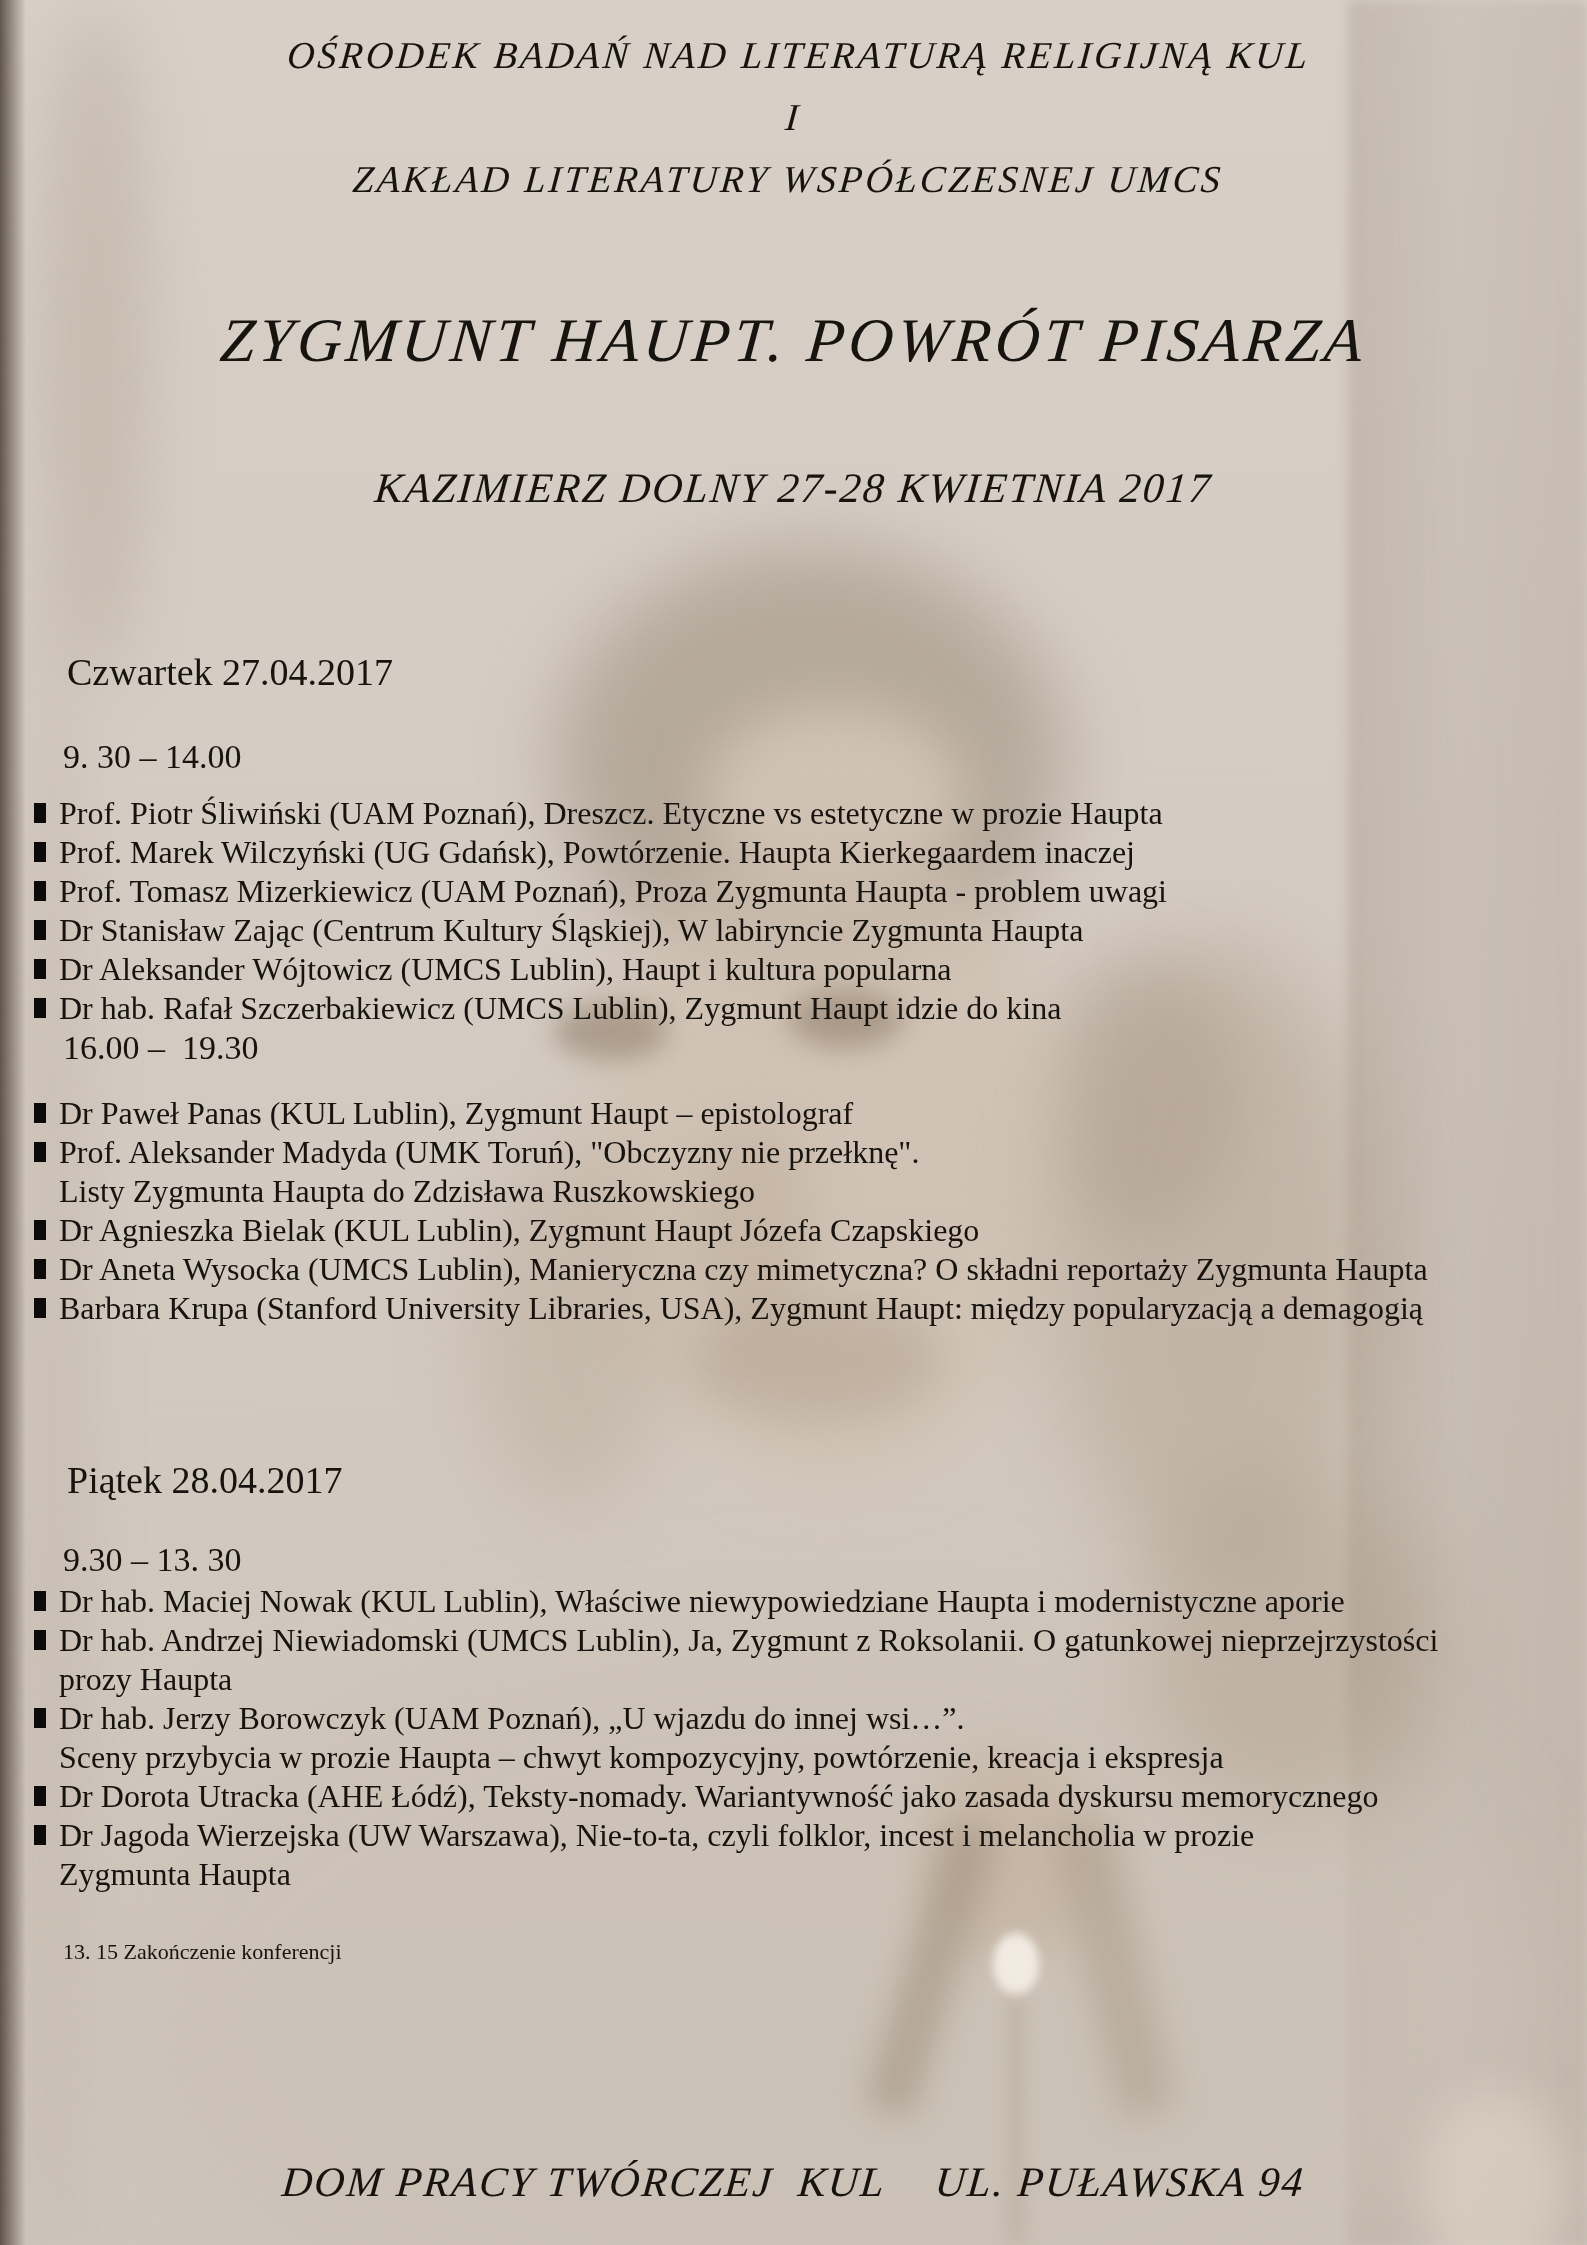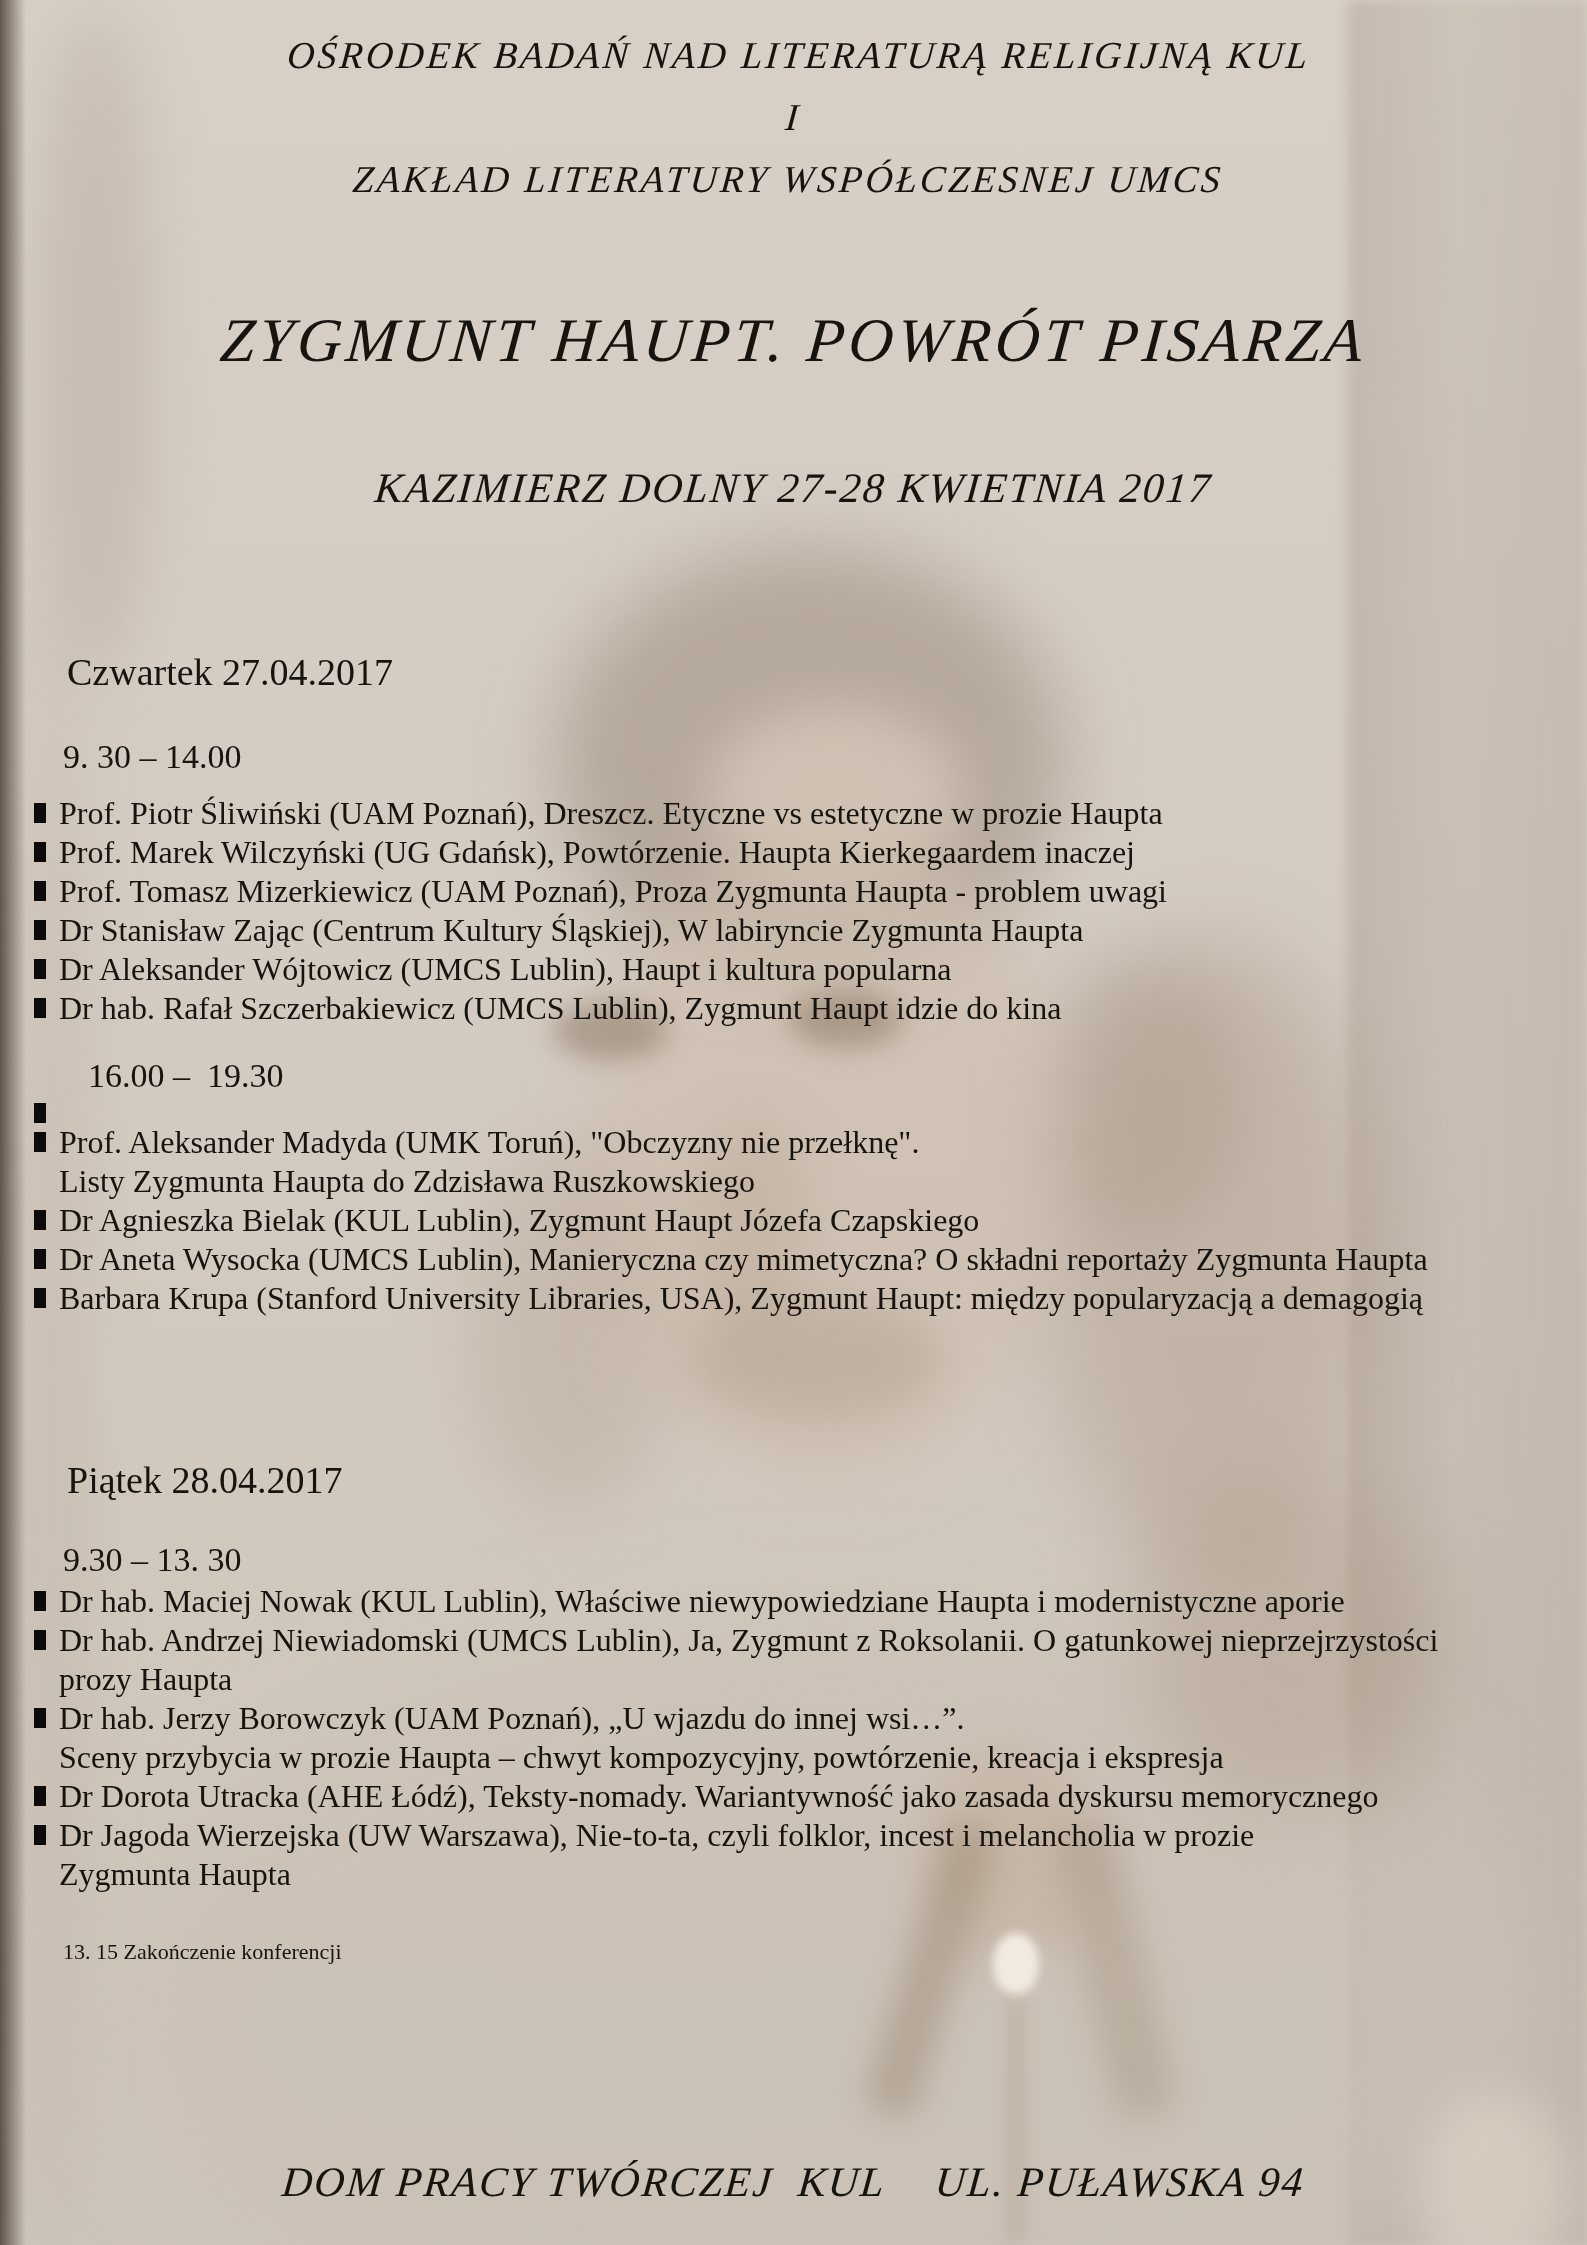--- a/index.html
+++ b/index.html
@@ -53,21 +53,21 @@
     font-size:38px;line-height:62px;letter-spacing:3px;}
   .title{position:absolute;top:300px;left:0;width:100%;text-align:center;
     font-size:62px;line-height:80px;letter-spacing:4px;font-weight:500;}
   .subtitle{position:absolute;top:458px;left:0;width:100%;text-align:center;
     font-size:42px;line-height:60px;letter-spacing:2px;}
   .day-header{position:absolute;left:67px;font-size:38px;line-height:40px;}
   .day-1{top:652px;}
   .day-2{top:1460px;}
   .session-time{position:absolute;left:63px;font-size:34px;line-height:40px;white-space:pre;}
   .time-1{top:737px;}
-  .time-2{top:1056px;margin-left:25px;}
+  .time-2{top:1028px;}
   .time-3{top:1540px;}
   .items{position:absolute;left:34px;right:20px;font-size:32px;line-height:39px;}
   .items-1{top:778px;margin-top:16px;}
   .items-2{top:1094px;}
   .items-3{top:1582px;}
   .line{display:flex;align-items:flex-start;}
   .bullet{flex:none;width:12px;height:20px;margin:9px 13px 0 0;background:#0d0b09;}
   .line.cont{padding-left:25px;}
   .closing{position:absolute;left:63px;top:1932px;font-size:22px;line-height:40px;white-space:pre;}
   .footer{position:absolute;top:2152px;left:0;width:100%;text-align:center;
@@ -141,20 +141,21 @@
       <div class="line">
           <span class="bullet"></span>
           <span class="line-text">Dr hab. Rafał Szczerbakiewicz (UMCS Lublin), Zygmunt Haupt idzie do kina</span>
         </div>
     </div>
 
     <div class="session-time time-2">16.00 –  19.30</div>
     <div class="items items-2">
       <div class="line">
           <span class="bullet"></span>
+          <span class="line-text">Dr Paweł Panas (KUL Lublin), Zygmunt Haupt – epistolograf</span>
         </div>
       <div class="line">
           <span class="bullet"></span>
           <span class="line-text">Prof. Aleksander Madyda (UMK Toruń), "Obczyzny nie przełknę".</span>
         </div>
       <div class="line cont">
           <span class="line-text">Listy Zygmunta Haupta do Zdzisława Ruszkowskiego</span>
         </div>
       <div class="line">
           <span class="bullet"></span>

